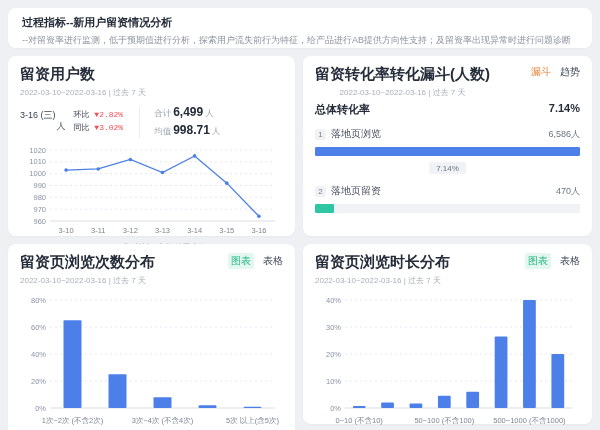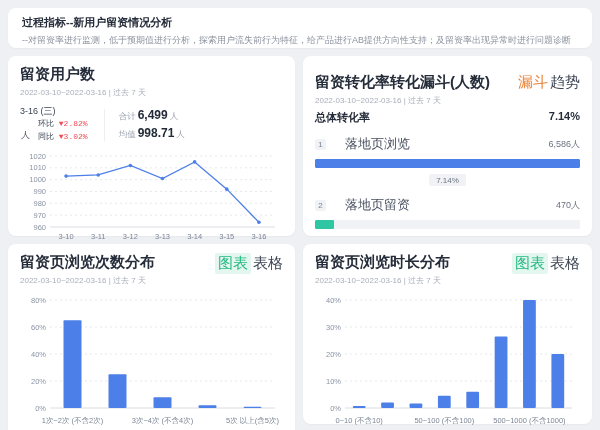--- a/index.html
+++ b/index.html
@@ -7,38 +7,38 @@
   body {
     font-family:"Liberation Sans","DejaVu Sans",sans-serif;
     background:#eef0f4; position:relative; overflow:hidden;
   }
   .card {
     position:absolute; background:#fff; border-radius:8px;
     box-shadow:0 1px 2px rgba(30,40,60,.04);
   }
   #header-card { left:8px; top:8px; width:584px; height:40px; padding:7px 14px; }
   #card-users    { left:8px;   top:56px;  width:287px; height:180px; padding:9px 12px; }
-  #card-funnel   { left:303px; top:56px;  width:289px; height:180px; padding:17px 12px; }
+  #card-funnel   { left:303px; top:56px;  width:289px; height:180px; padding:9px 12px;text-align:center; }
   #card-views    { left:8px;   top:244px; width:287px; height:224px; padding:9px 12px; }
   #card-duration { left:303px; top:244px; width:289px; height:180px; padding:9px 12px; }
 
   .page-title { font-size:11px; font-weight:bold; color:#262d3a; }
   .page-desc  { font-size:9px; color:#8b929e; margin-top:4px; white-space:nowrap; }
 
   .card-head { display:flex; justify-content:space-between; align-items:flex-start; }
   .card-title { font-size:15px; font-weight:bold; color:#262d3a; }
   .card-date  { font-size:8px; color:#a8aeba; margin-top:3px; }
-  .tabs { display:flex; gap:2px; font-size:15px; align-items:center; }
+  .tabs { display:flex; gap:9px; font-size:10px; align-items:center; }
   .tab-plain { color:#3c4554; cursor:pointer; }
   .tab-orange { color:#e8833a; cursor:pointer; }
   .tab-green { color:#23b881; background:rgba(35,184,129,.13); padding:1px 3px; border-radius:2px; cursor:pointer; }
 
   
   .metric-row { display:flex; align-items:center; margin-top:7px; }
-  .metric-left { display:flex; flex-direction:column; }
+  .metric-left { display:flex; flex-direction:row; }
   .metric-date { font-size:9px; color:#3c4554; }
   .metric-main { display:flex; align-items:flex-end; }
   .metric-value { font-size:26px; font-weight:bold; color:#232b38; line-height:1; letter-spacing:-.5px; }
   .metric-unit { font-size:9px; color:#4a5160; margin-left:1px; margin-bottom:2px; }
   .metric-deltas { display:flex; flex-direction:column; justify-content:center; margin-left:8px; gap:2px; margin-bottom:2px;font-family:Liberation Mono, monospace; }
   .delta { font-size:8px; color:#3c4554; }
   .delta b { font-weight:normal; }
   .delta-red { color:#f24c57; }
   .v-divider { width:1px; height:32px; background:#eceef2; margin:0 14px 0 16px; }
   .agg-col { display:flex; flex-direction:column; gap:3px; }
@@ -49,21 +49,21 @@
   .legend-line { width:13px; height:2px; border-radius:1px; background:#4c7fe8; }
   .legend-text { font-size:8px; color:#6a7380; }
 
   
   .overall-row { display:flex; justify-content:space-between; margin-top:4px; }
   .overall-label, .overall-value { font-size:11px; font-weight:bold; color:#262d3a; }
   .step-row { display:flex; justify-content:space-between; align-items:center; margin-top:10px; }
   .step-left { display:flex; align-items:center; gap:5px; }
   .step-num { width:11px; height:11px; border-radius:2px; background:#f0f2f5; color:#7a8391;
               font-size:8px; display:flex; align-items:center; justify-content:center; }
-  .step-label { font-size:13px; color:#4a5160;margin-left:14px; }
+  .step-label { font-size:10px; color:#4a5160; }
   .step-count { font-size:9px; color:#6b7482; }
   .bar-track { margin-top:6px; height:9px; border-radius:1px; background:#f0f2f5; overflow:hidden; }
   .bar-track.no-bg { background:transparent; }
   .bar-fill { height:100%; border-radius:1px; }
   .conv-badge-wrap { display:flex; justify-content:center; margin-top:6px; }
   .conv-badge { font-size:8px; color:#6b7482; background:#f0f2f5; border-radius:2px; padding:1.5px 7px; }
 
   svg text { font-family:"Liberation Sans","DejaVu Sans",sans-serif; }
   svg .tick { font-size:7.5px; fill:#8a93a3; }
   svg .xlab { font-size:7.5px; fill:#7c8594; }

